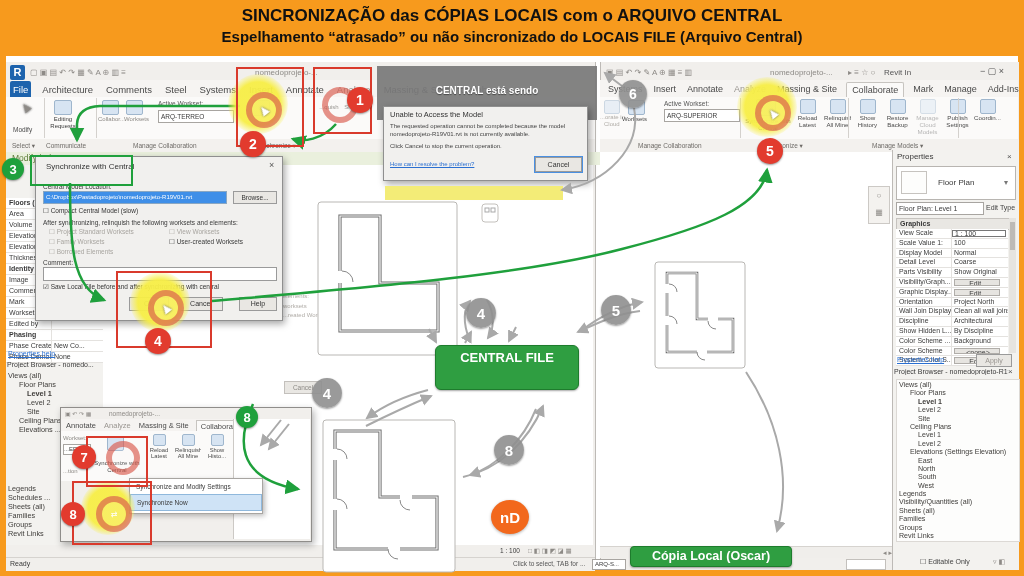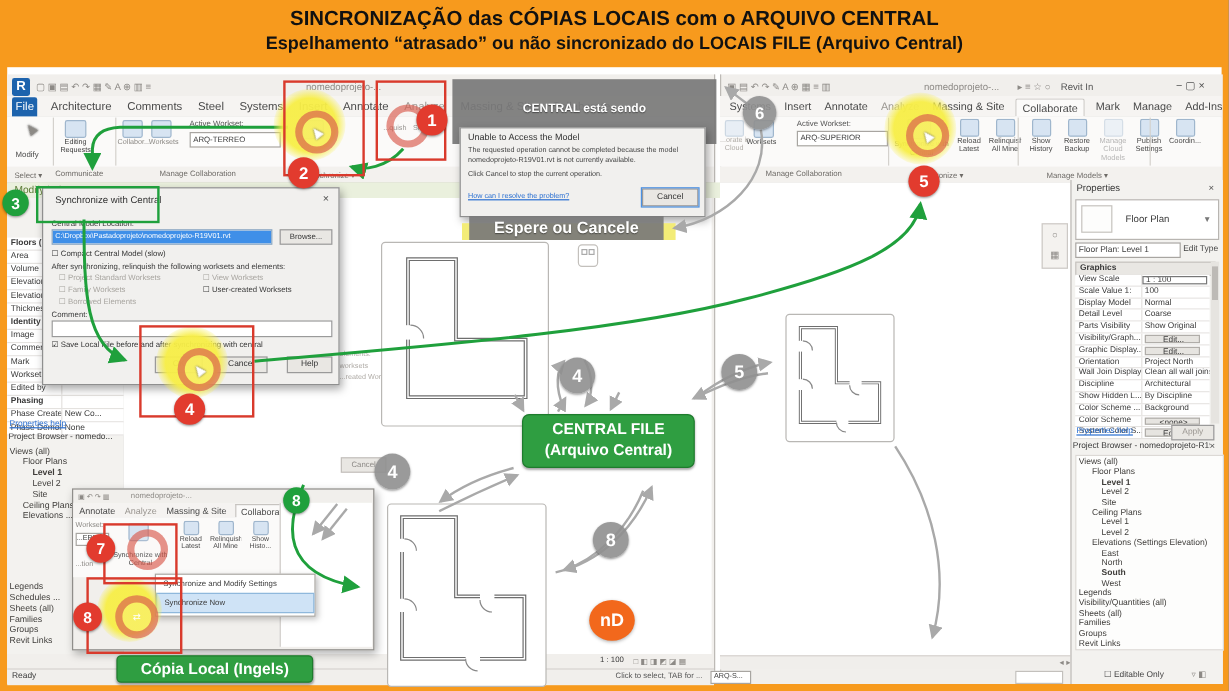--- a/index.html
+++ b/index.html
@@ -332,21 +332,21 @@
       <div class="li" style="padding-left: 11px;"><span class="k">Floor Plans</span></div>
       <div class="li" style="padding-left: 19px; font-weight: 700;"><span class="k">Level 1</span></div>
       <div class="li" style="padding-left: 19px;"><span class="k">Level 2</span></div>
       <div class="li" style="padding-left: 19px;"><span class="k">Site</span></div>
       <div class="li" style="padding-left: 11px;"><span class="k">Ceiling Plans</span></div>
       <div class="li" style="padding-left: 19px;"><span class="k">Level 1</span></div>
       <div class="li" style="padding-left: 19px;"><span class="k">Level 2</span></div>
       <div class="li" style="padding-left: 11px;"><span class="k">Elevations (Settings Elevation)</span></div>
       <div class="li" style="padding-left: 19px;"><span class="k">East</span></div>
       <div class="li" style="padding-left: 19px;"><span class="k">North</span></div>
-      <div class="li" style="padding-left: 19px; font-weight: bold;"><span class="k">South</span></div>
+      <div class="li" style="padding-left: 19px;"><span class="k">South</span></div>
       <div class="li" style="padding-left: 19px;"><span class="k">West</span></div>
       <div class="li"><span class="k">Legends</span></div>
       <div class="li"><span class="k">Visibility/Quantities (all)</span></div>
       <div class="li"><span class="k">Sheets (all)</span></div>
       <div class="li"><span class="k">Families</span></div>
       <div class="li"><span class="k">Groups</span></div>
       <div class="li"><span class="k">Revit Links</span></div>
     </div>
   <div class="abs t7 cb" style="left:920px;top:558px;color:#444">Editable Only</div>
   <div class="abs t7 gray" style="left:993px;top:558px">▿ ◧</div>
@@ -416,26 +416,24 @@
   </div>
   <div class="abs dlg z31" style="left:383px;top:106px;width:203px;height:73px">
     <div class="abs t75" style="left:6px;top:3px;color:#333">Unable to Access the Model</div>
     <div class="abs t6" style="left:6px;top:16px;color:#444">The requested operation cannot be completed because the model</div>
     <div class="abs t6" style="left:6px;top:24px;color:#444">nomedoprojeto-R19V01.rvt is not currently available.</div>
     <div class="abs t6" style="left:6px;top:36px;color:#444">Click Cancel to stop the current operation.</div>
     <div class="abs t6 link" style="left:6px;top:54px">How can I resolve the problem?</div>
     <div class="abs btn t7" style="left:151px;top:50px;width:45px;height:13px;line-height:13px;outline:1px solid #4a90e2">Cancel</div>
   </div>
   <div class="abs z31" style="left:385px;top:186px;width:178px;height:14px;background:#f3ec77"></div>
-  <div class="abs gbanner z32" style="left:391px;top:180px;width:162px;height:20px;font-size:13.5px;line-height:20px">Espere ou Cancele</div>
   <div class="abs glabel z44" style="left:435px;top:345px;width:142px;height:40px;font-size:13px;line-height:17px;padding-top:3px;border-radius:6px">
     <div>CENTRAL FILE</div>
-    <div>(Arquivo Central)</div>
   </div>
-  <div class="abs glabel z48" style="left:97px;top:546px;width:162px;height:21px;font-size:13px;line-height:21px">Cópia Local (Ingels)</div>
+  <div class="abs glabel z48" style="left:630px;top:546px;width:160px;height:19px;font-size:12.5px;line-height:19px">Cópia Local (Oscar)</div>
   <div class="abs nd" style="left:491px;top:500px;width:38px;height:34px">nD</div>
 
   <div class="tag" style="left:327px;top:276px">2</div>
   <div class="tag" style="left:326px;top:450px">3</div>
   <div class="tag" style="left:326px;top:500px">2</div>
   <div class="tag" style="left:396px;top:491px">4</div>
   <div class="tag" style="left:384px;top:544px">5</div>
   <div class="tag" style="left:657px;top:285px;transform:scale(.85)">3</div>
   <div class="tag" style="left:657px;top:317px;transform:scale(.85)">2</div>
   <div class="tag" style="left:704px;top:313px;transform:scale(.85)">4</div>

